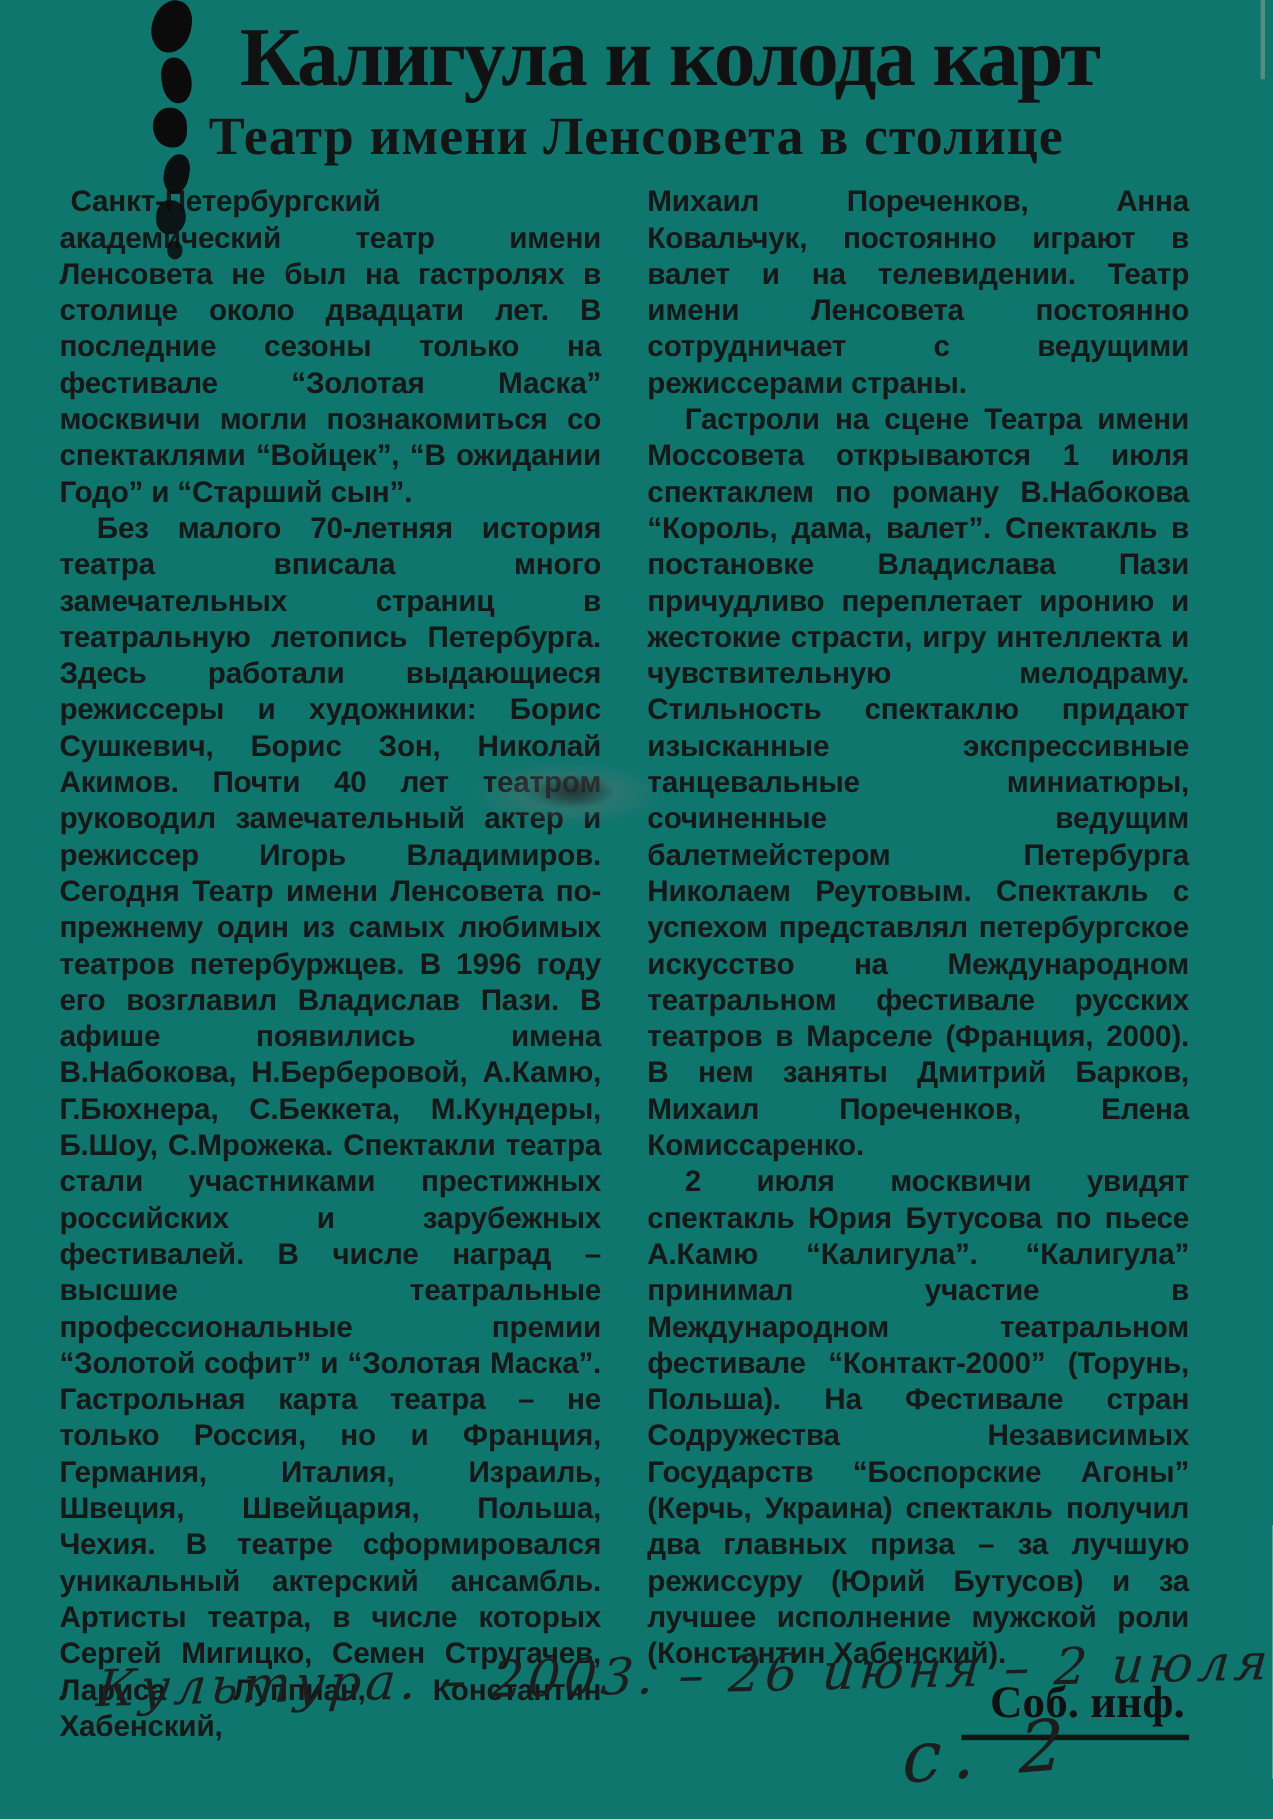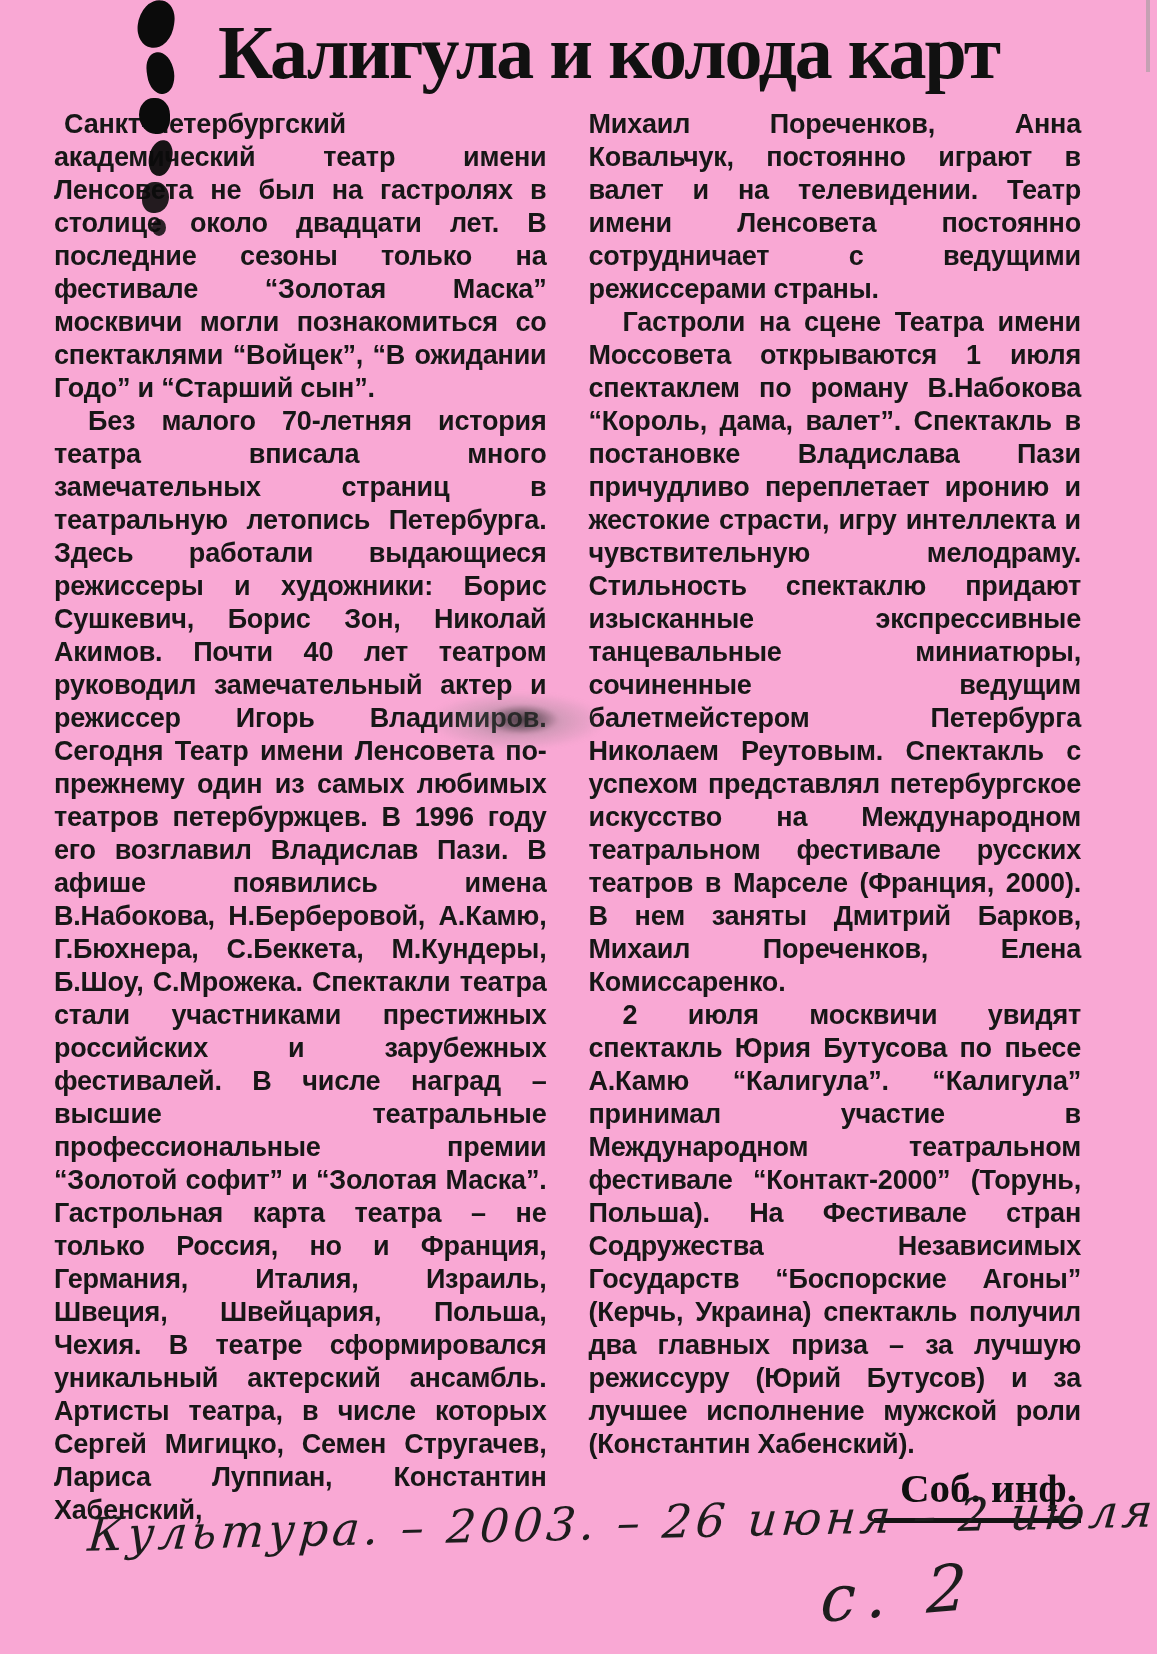--- a/index.html
+++ b/index.html
@@ -4,21 +4,21 @@
 <style>
   html, body { margin: 0; padding: 0; }
   body {
     width: 1157px; height: 1654px;
     background: #e9e9e7;
     font-family: "Liberation Sans", sans-serif;
   }
   .page {
     position: relative;
     width: 1157px; height: 1654px;
-    background: #f9a8d4;
+    background: #0f766e;
     overflow: hidden;
     color: #161616;
   }
   
   .blob {
     position: absolute;
     background: #0b0b0b;
   }
   .b1 { left:138px; top:0px;   width:36px; height:48px; border-radius: 58% 42% 55% 45%; transform: rotate(7deg); }
   .b2 { left:147px; top:52px;  width:27px; height:42px; border-radius: 45% 55% 50% 50%; transform: rotate(-8deg); }
@@ -134,20 +134,21 @@
     <div class="blob b3"></div>
     <div class="blob b4"></div>
     <div class="blob b5"></div>
     <div class="blob b6"></div>
     <div class="edge-line"></div>
     <div class="smudge"></div>
     <div class="smudge-core"></div>
   </div>
 
   <h1 class="title">Калигула и колода карт</h1>
+  <h2 class="subtitle">Театр имени Ленсовета в столице</h2>
 
   <div class="columns">
     <div class="col">
       <p class="indent-small">Санкт-Петербургский академический театр имени Ленсовета не был на гастролях в столице около двадцати лет. В последние сезоны только на фестивале “Золотая Маска” москвичи могли познакомиться со спектаклями “Войцек”, “В ожидании Годо” и “Старший сын”.</p>
       <p class="indent">Без малого 70-летняя история театра вписала много замечательных страниц в театральную летопись Петербурга. Здесь работали выдающиеся режиссеры и художники: Борис Сушкевич, Борис Зон, Николай Акимов. Почти 40 лет театром руководил замечательный актер и режиссер Игорь Владимиров. Сегодня Театр имени Ленсовета по-прежнему один из самых любимых театров петербуржцев. В 1996 году его возглавил Владислав Пази. В афише появились имена В.Набокова, Н.Берберовой, А.Камю, Г.Бюхнера, С.Беккета, М.Кундеры, Б.Шоу, С.Мрожека. Спектакли театра стали участниками престижных российских и зарубежных фестивалей. В числе наград – высшие театральные профессиональные премии “Золотой софит” и “Золотая Маска”. Гастрольная карта театра – не только Россия, но и Франция, Германия, Италия, Израиль, Швеция, Швейцария, Польша, Чехия. В театре сформировался уникальный актерский ансамбль. Артисты театра, в числе которых Сергей Мигицко, Семен Стругачев, Лариса Луппиан, Константин Хабенский,</p>
     </div>
     <div class="col">
       <p>Михаил Пореченков, Анна Ковальчук, постоянно играют в валет и на телевидении. Театр имени Ленсовета постоянно сотрудничает с ведущими режиссерами страны.</p>
       <p class="indent">Гастроли на сцене Театра имени Моссовета открываются 1 июля спектаклем по роману В.Набокова “Король, дама, валет”. Спектакль в постановке Владислава Пази причудливо переплетает иронию и жестокие страсти, игру интеллекта и чувствительную мелодраму. Стильность спектаклю придают изысканные экспрессивные танцевальные миниатюры, сочиненные ведущим балетмейстером Петербурга Николаем Реутовым. Спектакль с успехом представлял петербургское искусство на Международном театральном фестивале русских театров в Марселе (Франция, 2000). В нем заняты Дмитрий Барков, Михаил Пореченков, Елена Комиссаренко.</p>
       <p class="indent">2 июля москвичи увидят спектакль Юрия Бутусова по пьесе А.Камю “Калигула”. “Калигула” принимал участие в Международном театральном фестивале “Контакт-2000” (Торунь, Польша). На Фестивале стран Содружества Независимых Государств “Боспорские Агоны” (Керчь, Украина) спектакль получил два главных приза – за лучшую режиссуру (Юрий Бутусов) и за лучшее исполнение мужской роли (Константин Хабенский).</p>

